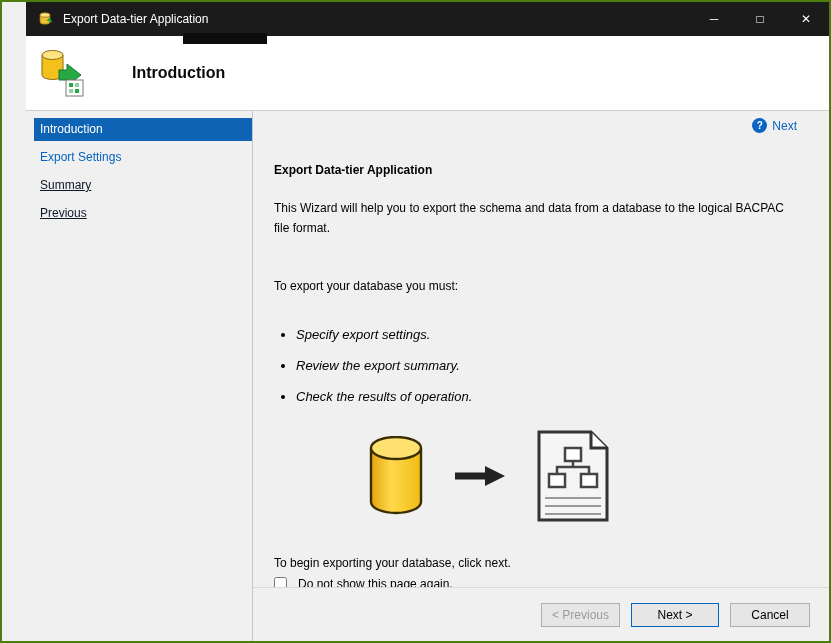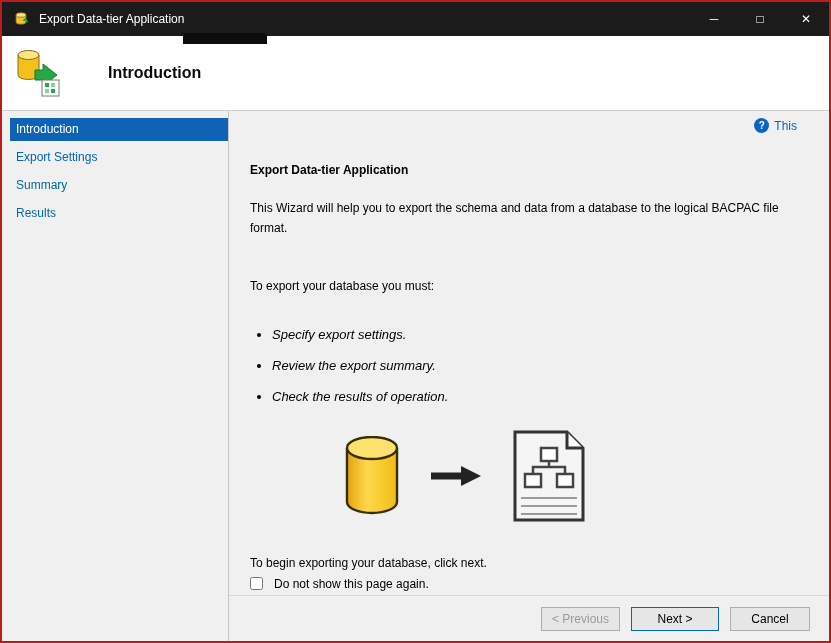--- a/index.html
+++ b/index.html
@@ -1,55 +1,56 @@
 <!DOCTYPE html>
 <html><head>
 <meta charset="utf-8">
 <style>
   html,body{margin:0;padding:0;background:#e8e8e8;}
   .window{
     position:relative;width:831px;height:643px;box-sizing:border-box;
-    border:2px solid #b91c1c;background:#f0f0f0;
+    border:2px solid #4d7c0f;background:#f0f0f0;
     display:flex;flex-direction:column;
     font-family:"Liberation Sans",sans-serif;color:#000;
     overflow:hidden;
+    padding-left:24px;
   }
   
   .titlebar{flex:0 0 34px;background:#1b1b1b;display:flex;align-items:center;padding-left:12px;color:#fff;}
   .app-icon{width:16px;height:16px;flex:0 0 16px;}
   .titlebar-title{font-size:12px;margin-left:9px;}
   .win-controls{margin-left:auto;display:flex;height:100%;}
   .ctrl{width:46px;height:100%;display:flex;align-items:center;justify-content:center;font-size:12px;color:#fff;cursor:default;}
   .titlebar-artifact{position:absolute;left:181px;top:31px;width:84px;height:11px;background:#0d0d0d;}
   
   .header{flex:0 0 74px;background:#ffffff;display:flex;align-items:center;padding-left:14px;border-bottom:1px solid #cfcfcf;}
   .header-title{margin-left:46px;font-size:16px;font-weight:bold;color:#0a0a0a;}
   
   .body{flex:1;display:flex;min-height:0;}
   .sidebar{flex:0 0 227px;box-sizing:border-box;border-right:1px solid #c6c6c6;padding-top:7px;}
   .nav-item{height:23px;line-height:23px;margin:0 0 5px 8px;padding-left:6px;font-size:12px;}
   .nav-item.active{background:#0e63b5;color:#fff;}
   .nav-item.link{color:#0563c1;}
-  .nav-item.disabled{color:#0369a1;}
+  .nav-item.disabled{color:#0f172a;text-decoration:underline;}
   
   .content{flex:1;position:relative;}
   .help{position:absolute;top:7px;right:32px;display:flex;align-items:center;gap:5px;font-size:12px;color:#0563c1;cursor:pointer;}
   .help-icon{width:15px;height:15px;border-radius:50%;background:#0a64c2;color:#fff;font-size:10px;font-weight:bold;display:flex;align-items:center;justify-content:center;}
   .content-body{padding:52px 30px 0 21px;}
   .page-heading{font-size:12px;font-weight:bold;margin:0 0 22px;}
   .intro{font-size:12px;line-height:1.65;max-width:552px;margin:0 0 40px;}
   .must{font-size:12px;margin:0 0 34px;}
   .bullets{margin:0 0 0 22px;padding:0;}
   .bullets li{font-size:13px;margin-bottom:16px;font-style:italic;}
   .graphic{display:flex;align-items:center;gap:30px;margin:24px 0 0 93px;}
   .begin{font-size:12px;margin:32px 0 7px;}
   .checkbox-row{display:flex;align-items:center;gap:11px;font-size:12px;}
   .checkbox-row input{width:13px;height:13px;margin:0;}
   
-  .footer{position:absolute;left:0;right:0;bottom:0;height:46px;box-sizing:border-box;border-top:1px solid #dadada;
+  .footer{position:absolute;left:0;right:0;bottom:0;height:54px;box-sizing:border-box;border-top:1px solid #dadada;
     display:flex;align-items:center;justify-content:flex-end;gap:11px;padding-right:19px;background:#f0f0f0;}
   .btn{min-width:73px;height:24px;font-size:12px;background:#e6e6e6;border:1px solid #aeaeae;font-family:inherit;padding:0 10px;cursor:pointer;}
   .btn.primary{min-width:88px;border:1px solid #0067c0;}
   .btn.disabled{color:#9b9b9b;}
   .btn.cancel{min-width:80px;text-align:center;}
 </style>
 </head>
 <body>
 
 <div class="window">
@@ -82,28 +83,28 @@
     </svg>
     <span class="header-title">Introduction</span>
   </div>
 
   <div class="body">
 
     <div class="sidebar">
       <div class="nav-item active">Introduction</div>
       <div class="nav-item link">Export Settings</div>
       <div class="nav-item disabled">Summary</div>
-      <div class="nav-item disabled">Results</div>
+      <div class="nav-item disabled">Previous</div>
     </div>
 
     <div class="content">
 
       <div class="help">
         <span class="help-icon">?</span>
-        <span>This</span>
+        <span>Next</span>
       </div>
 
       <div class="content-body">
         <div class="page-heading">Export Data-tier Application</div>
         <p class="intro">This Wizard will help you to export the schema and data from a database to the logical BACPAC file format.</p>
         <p class="must">To export your database you must:</p>
         <ul class="bullets">
           <li>Specify export settings.</li>
           <li>Review the export summary.</li>
           <li>Check the results of operation.</li>

